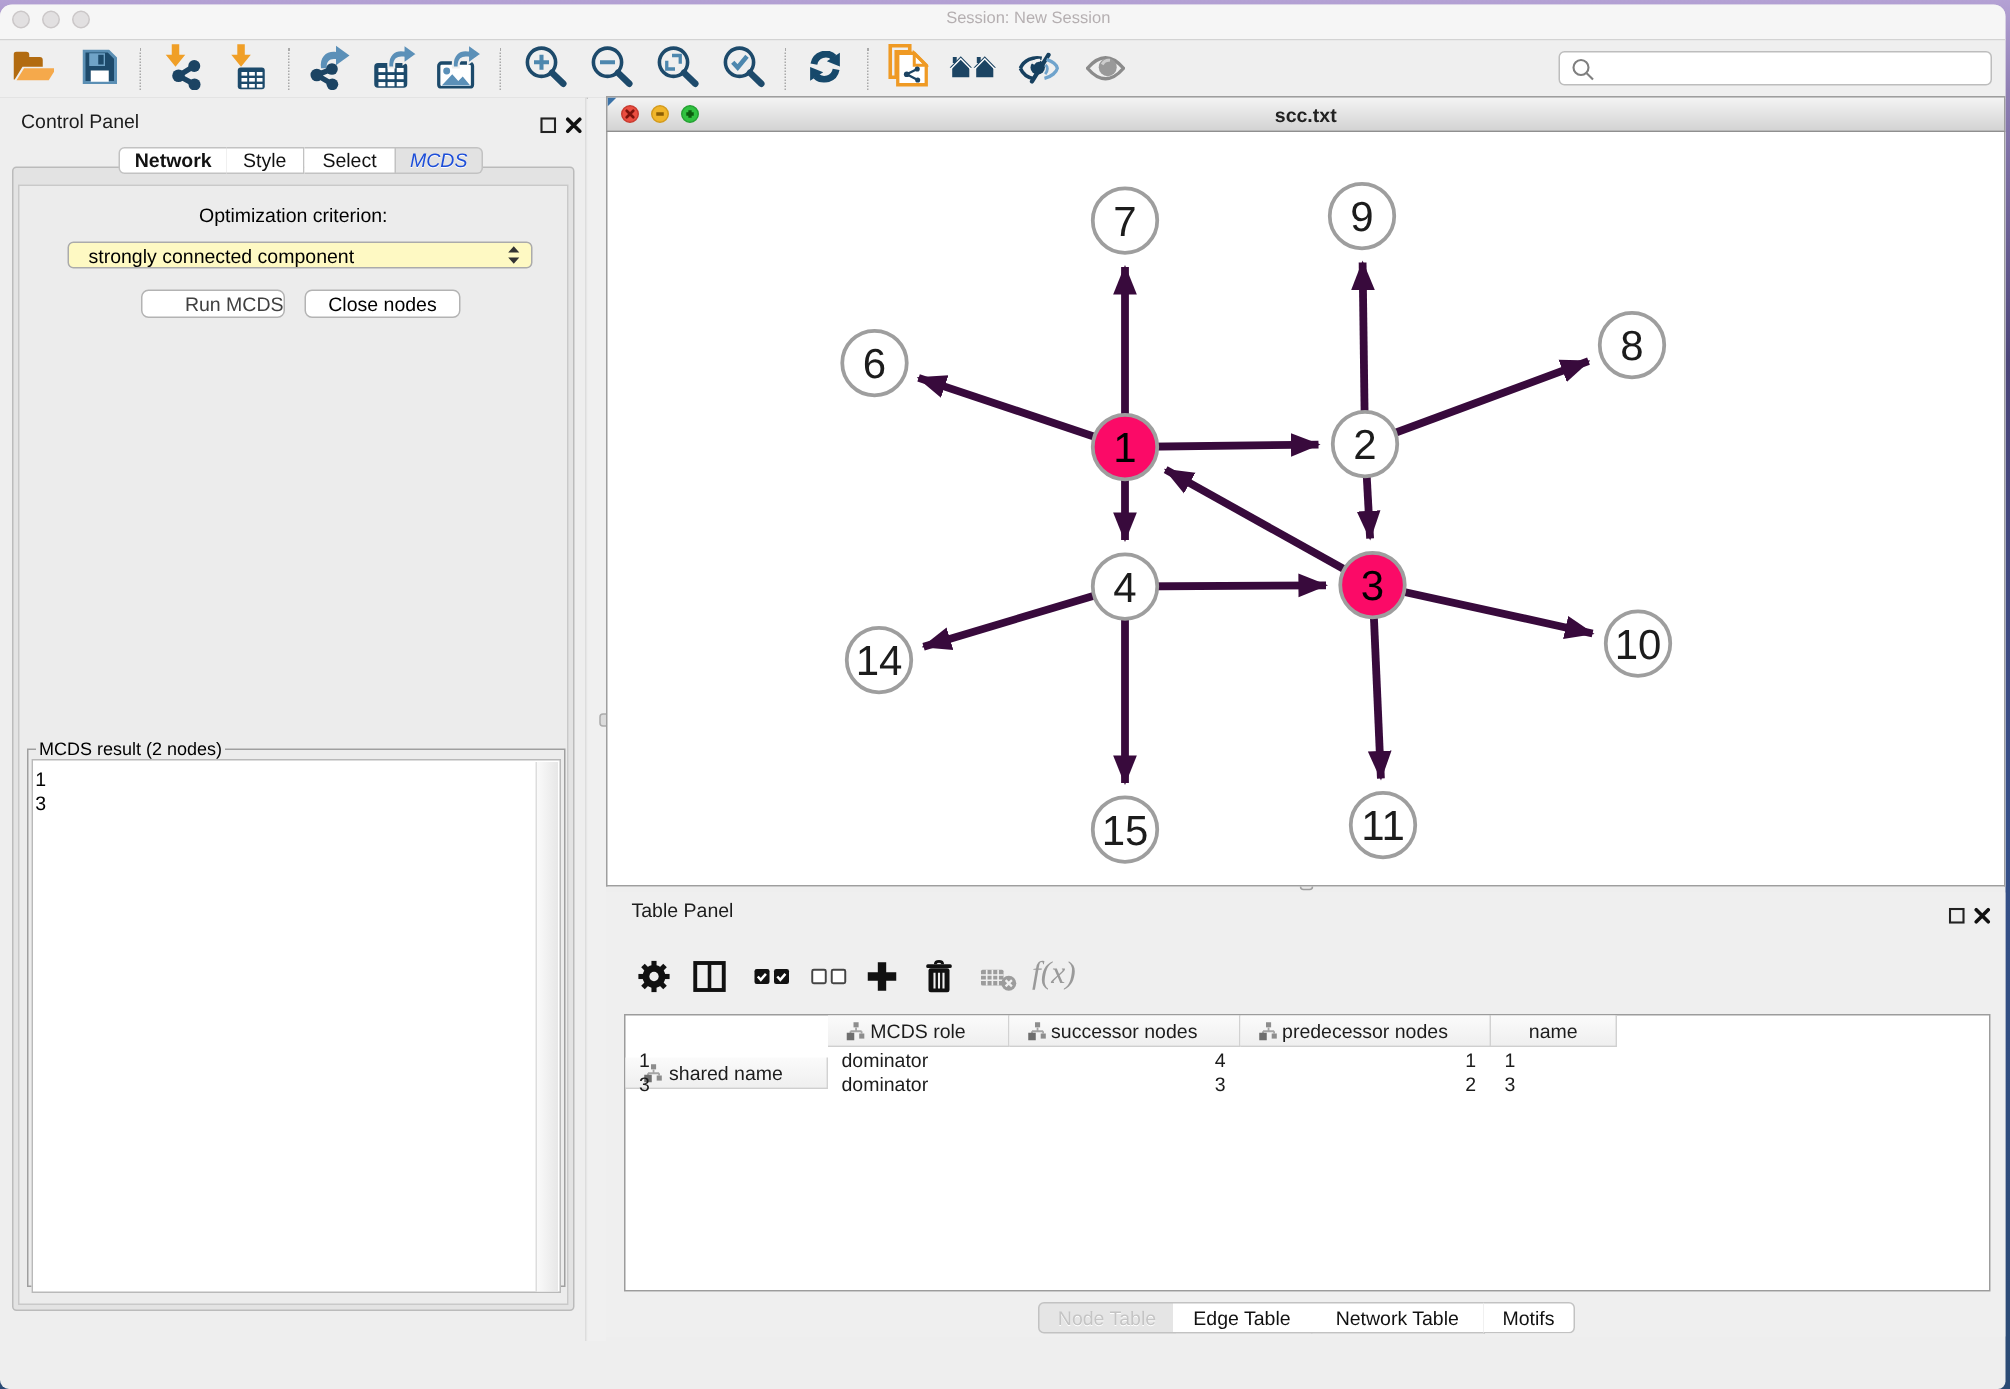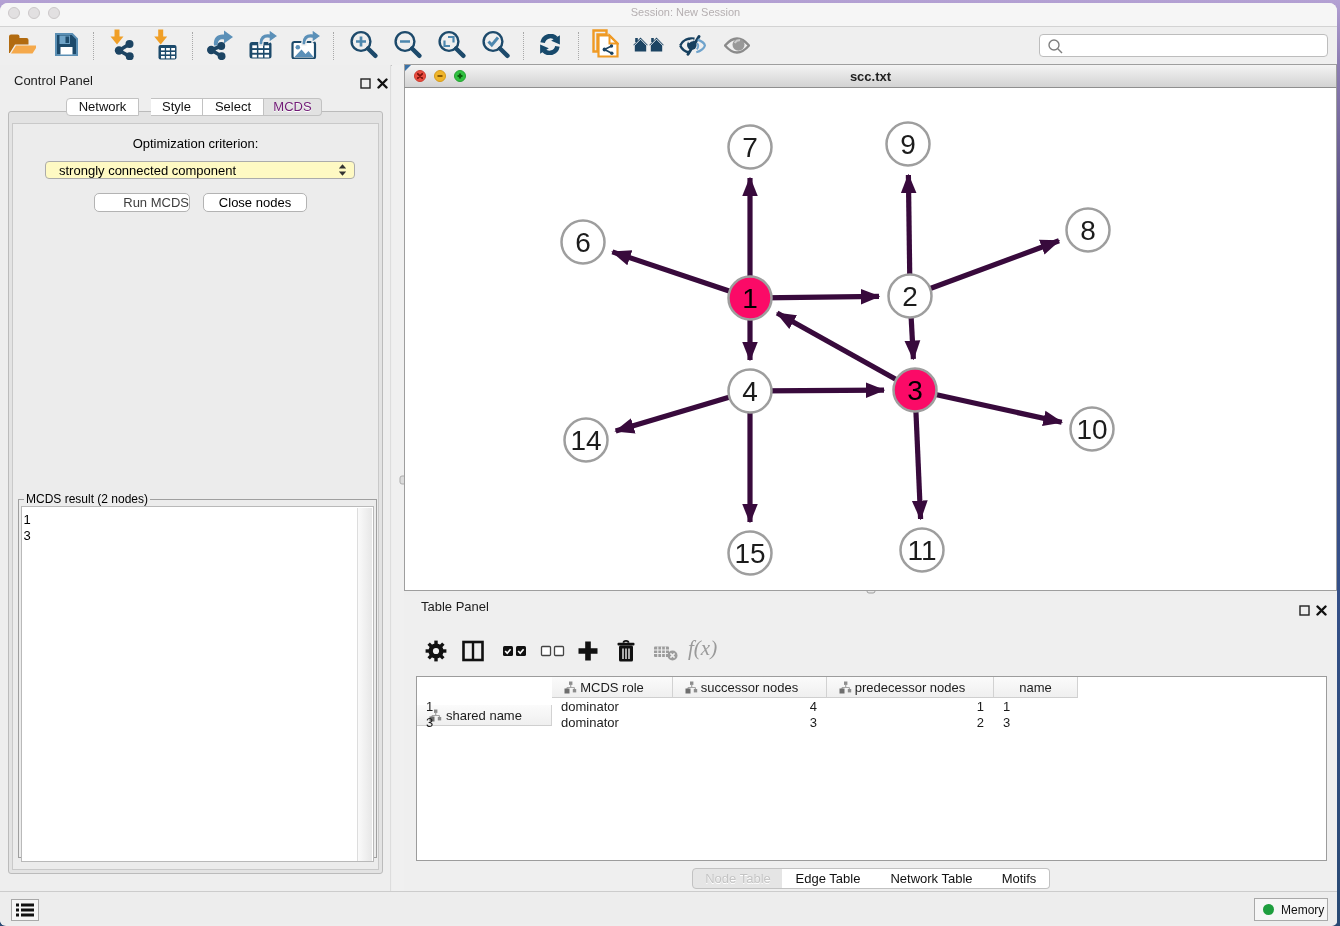--- a/index.html
+++ b/index.html
@@ -215,24 +215,24 @@
     </div>
     <div id="searchbox">
       <svg width="17" height="17" viewBox="0 0 17 17" style="position:absolute;left:7px;top:3px;">
         <circle cx="7" cy="7" r="5" stroke="#7f7f7f" stroke-width="1.4" fill="none"></circle>
         <path d="M10.8,10.8 L15,15" stroke="#7f7f7f" stroke-width="1.4"></path>
       </svg>
     </div>
   </div>
   <div id="cp">
     <div id="cphead">Control Panel</div>
-    <div class="tab" style="left:66px;width:71px;border-radius:4px 0 0 4px;">Network</div>
+    <div class="tab" style="left:79px;width:71px;border-radius:4px 0 0 4px;font-weight:bold;">Network</div>
     <div class="tab" style="left:151px;width:51px;border-left:none;">Style</div>
     <div class="tab" style="left:203px;width:60px;border-left:none;">Select</div>
-    <div class="tab" style="left:264px;width:57px;border-left:none;border-radius:0 4px 4px 0;background:#e2e2e2;color:#701a75;text-shadow:0 1px 0 #ffffff;">MCDS</div>
+    <div class="tab" style="left:264px;width:57px;border-left:none;border-radius:0 4px 4px 0;background:#e2e2e2;color:#1d4ed8;text-shadow:0 1px 0 #ffffff;font-style:italic;">MCDS</div>
     <svg width="11" height="11" viewBox="0 0 11 11" style="position:absolute;left:360px;top:13px;">
       <rect x="1" y="1" width="9" height="9" fill="none" stroke="#222" stroke-width="1.4"></rect>
     </svg>
     <svg width="11" height="11" viewBox="0 0 11 11" style="position:absolute;left:377px;top:13px;">
       <path d="M1.5,1.5 L9.5,9.5 M9.5,1.5 L1.5,9.5" stroke="#111" stroke-width="2.4" stroke-linecap="round"></path>
     </svg>
     <div id="cpbox"></div>
     <div id="cpinner">
       <div style="position:absolute;left:0;top:12px;width:100%;text-align:center;font-size:13px;color:#000;">Optimization criterion:</div>
       <div style="position:absolute;left:32px;top:37px;width:310px;height:18px;background:#fef9c3;border:1px solid #ababab;border-radius:4px;box-sizing:border-box;">
@@ -432,31 +432,13 @@
           <span style="left:586px;">3</span>
         </div>
     </div>
     <div id="ttabs" style="position:absolute;left:288px;top:273px;height:21px;font-size:13px;">
       <div class="btab" style="left:0;width:90px;background:#e5e5e5;color:#c4c4c4;text-shadow:0 1px 0 #fff;border-radius:4px 0 0 4px;">Node Table</div>
       <div class="btab" style="left:90px;width:92px;border-left:none;">Edge Table</div>
       <div class="btab" style="left:182px;width:115px;border-left:none;">Network Table</div>
       <div class="btab" style="left:297px;width:60px;border-left:none;border-radius:0 4px 4px 0;">Motifs</div>
     </div>
   </div>
-  <div id="status">
-    <div id="listb">
-      <svg width="18" height="14" viewBox="0 0 18 14" style="position:absolute;left:4px;top:3px;">
-        <g fill="#111">
-            <rect x="0" y="0.5" width="3" height="3"></rect>
-            <rect x="0" y="5.5" width="3" height="3"></rect>
-            <rect x="0" y="10.5" width="3" height="3"></rect>
-        <rect x="5" y="0.5" width="13" height="3"></rect>
-            <rect x="5" y="5.5" width="13" height="3"></rect>
-            <rect x="5" y="10.5" width="13" height="3"></rect>
-          </g>
-      </svg>
-    </div>
-    <div id="memb">
-      <span style="position:absolute;left:8px;top:5px;width:11px;height:11px;border-radius:50%;background:#1e9e3e;"></span>
-      <span style="position:absolute;left:26px;top:4px;">Memory</span>
-    </div>
-  </div>
 </div>
 
 </body></html>

